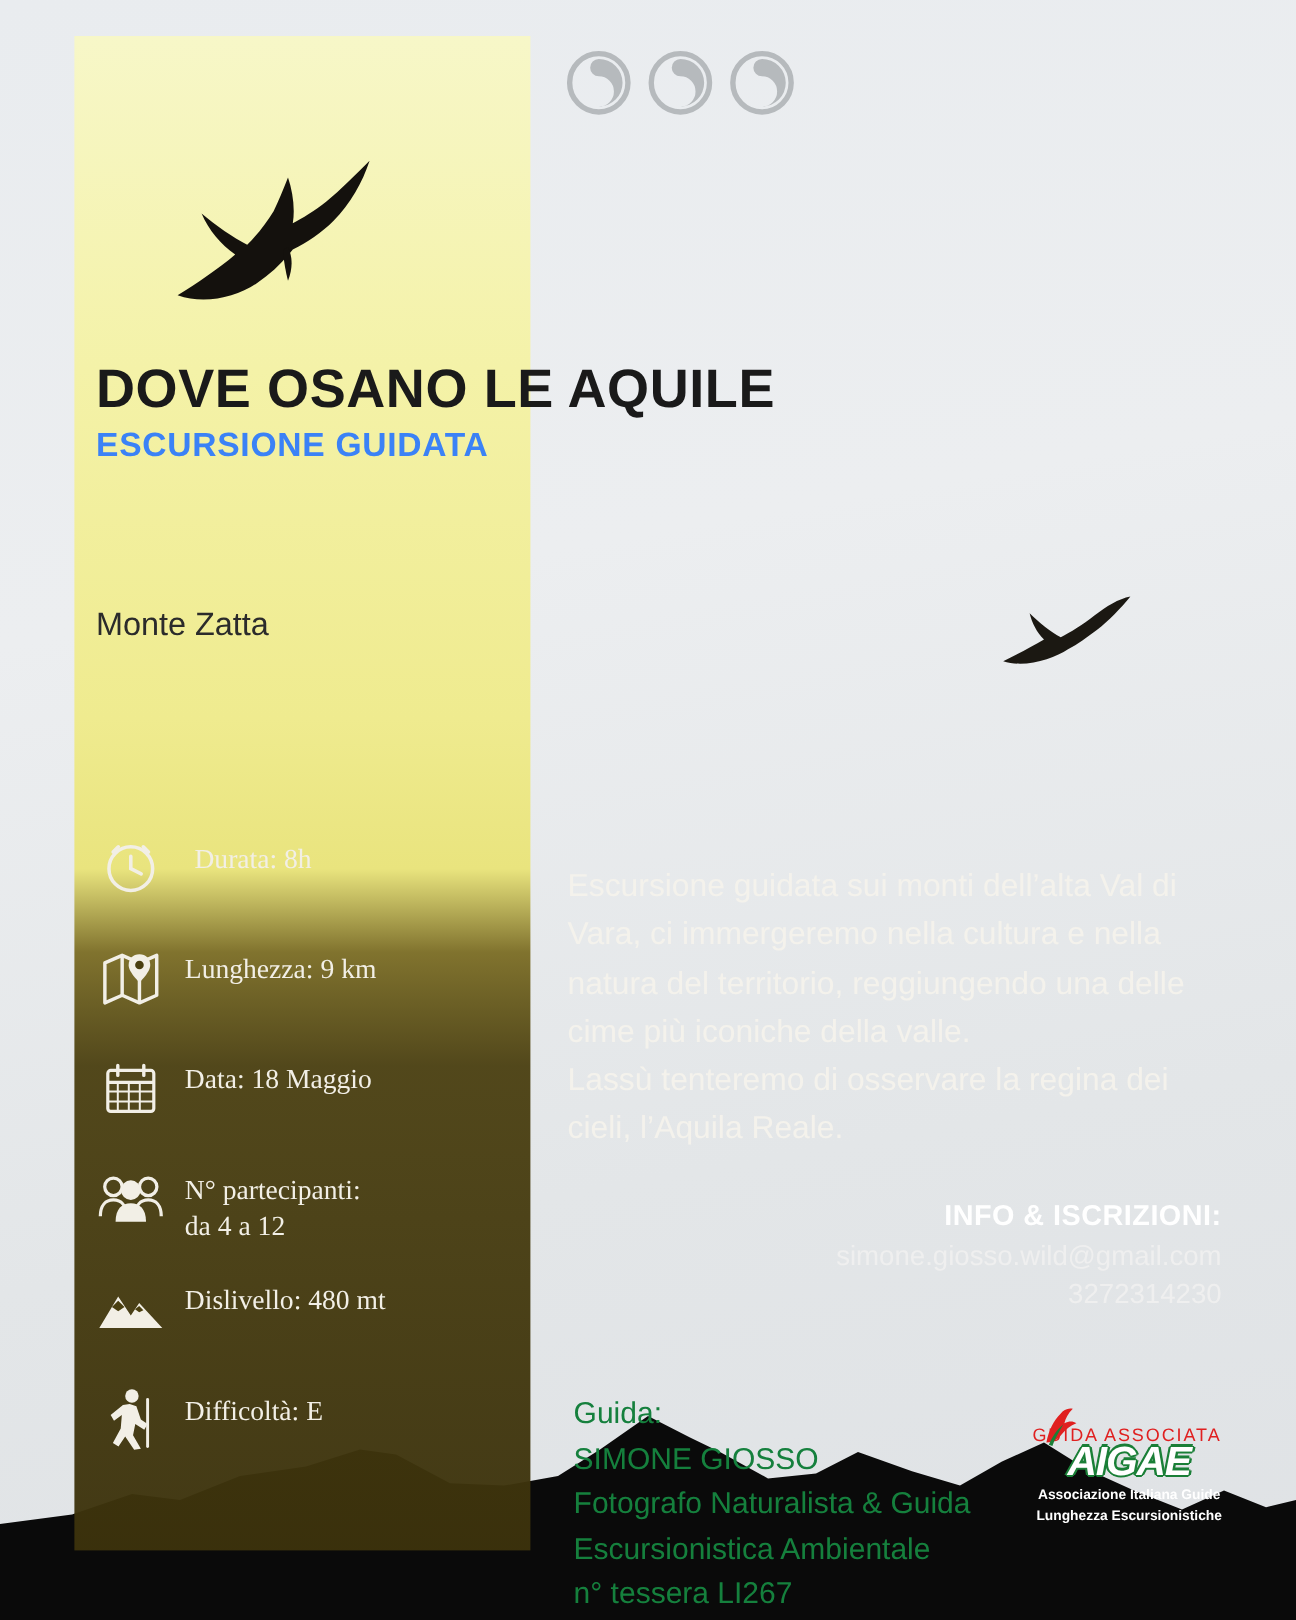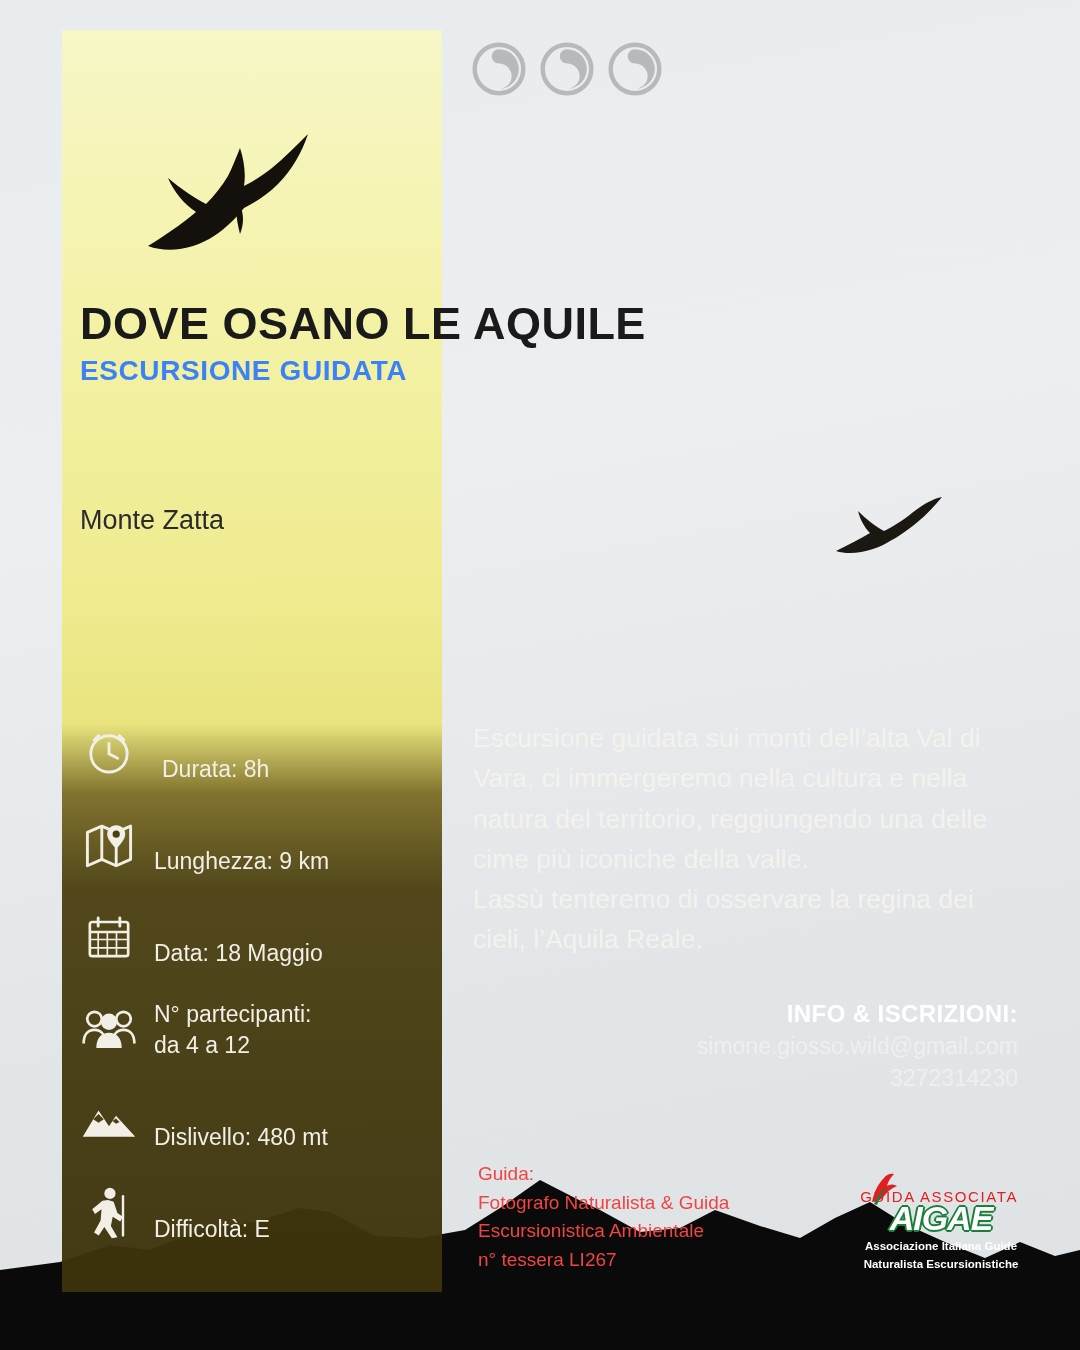--- a/index.html
+++ b/index.html
@@ -116,22 +116,23 @@
   
   .info-list {
     position: absolute;
     left: 78px;
     top: 692px;
     width: 360px;
     z-index: 7;
   }
   .info-row {
     display: flex;
-    align-items: flex-end;
+    align-items: flex-start;
     min-height: 92px;
+    font-family: Liberation Serif, serif;
   }
   .info-icon {
     width: 62px;
     min-width: 62px;
     height: 62px;
     display: flex;
     align-items: center;
     justify-content: center;
   }
   .info-text {
@@ -176,22 +177,22 @@
     font-size: 23px;
     margin-top: 5px;
     color: #efefef;
   }
 
   
   .guide {
     position: absolute;
     left: 478px;
     top: 1160px;
-    color: #ef4444;
-    font-size: 19px;
+    color: #15803d;
+    font-size: 25px;
     line-height: 1.5;
     z-index: 7;
   }
 
   
   .aigae {
     position: absolute;
     left: 860px;
     top: 1188px;
     width: 162px;
@@ -372,30 +373,31 @@
 Lassù tenteremo di osservare la regina dei cieli, l’Aquila Reale.</div>
 
   <div class="contact">
     <div class="contact-head">INFO &amp; ISCRIZIONI:</div>
     <div class="contact-line">simone.giosso.wild@gmail.com</div>
     <div class="contact-line">3272314230</div>
   </div>
 
   <div class="guide">
     <div>Guida:</div>
+    <div>SIMONE GIOSSO</div>
     <div>Fotografo Naturalista &amp; Guida</div>
     <div>Escursionistica Ambientale</div>
     <div>n° tessera LI267</div>
   </div>
 
   <div class="aigae">
     <svg class="aigae-bird" viewBox="0 0 30 34">
       <path d="M4 30 C6 20 10 12 16 6 C18 3 22 1 26 2 C22 6 20 10 19 14 C23 12 26 12 29 14
                C24 16 20 19 17 23 C14 27 10 30 4 30 Z" fill="#e02020"></path>
       <path d="M6 32 C9 25 13 19 18 15 C14 22 11 27 9 33 Z" fill="#1a7f37"></path>
     </svg>
     <div class="aigae-top">GUIDA ASSOCIATA</div>
     <div class="aigae-word">AIGAE</div>
     <div class="aigae-sub">Associazione Italiana Guide</div>
-    <div class="aigae-sub">Naturalista Escursionistiche</div>
+    <div class="aigae-sub">Lunghezza Escursionistiche</div>
   </div>
 
 </div>
 
 </body></html>

